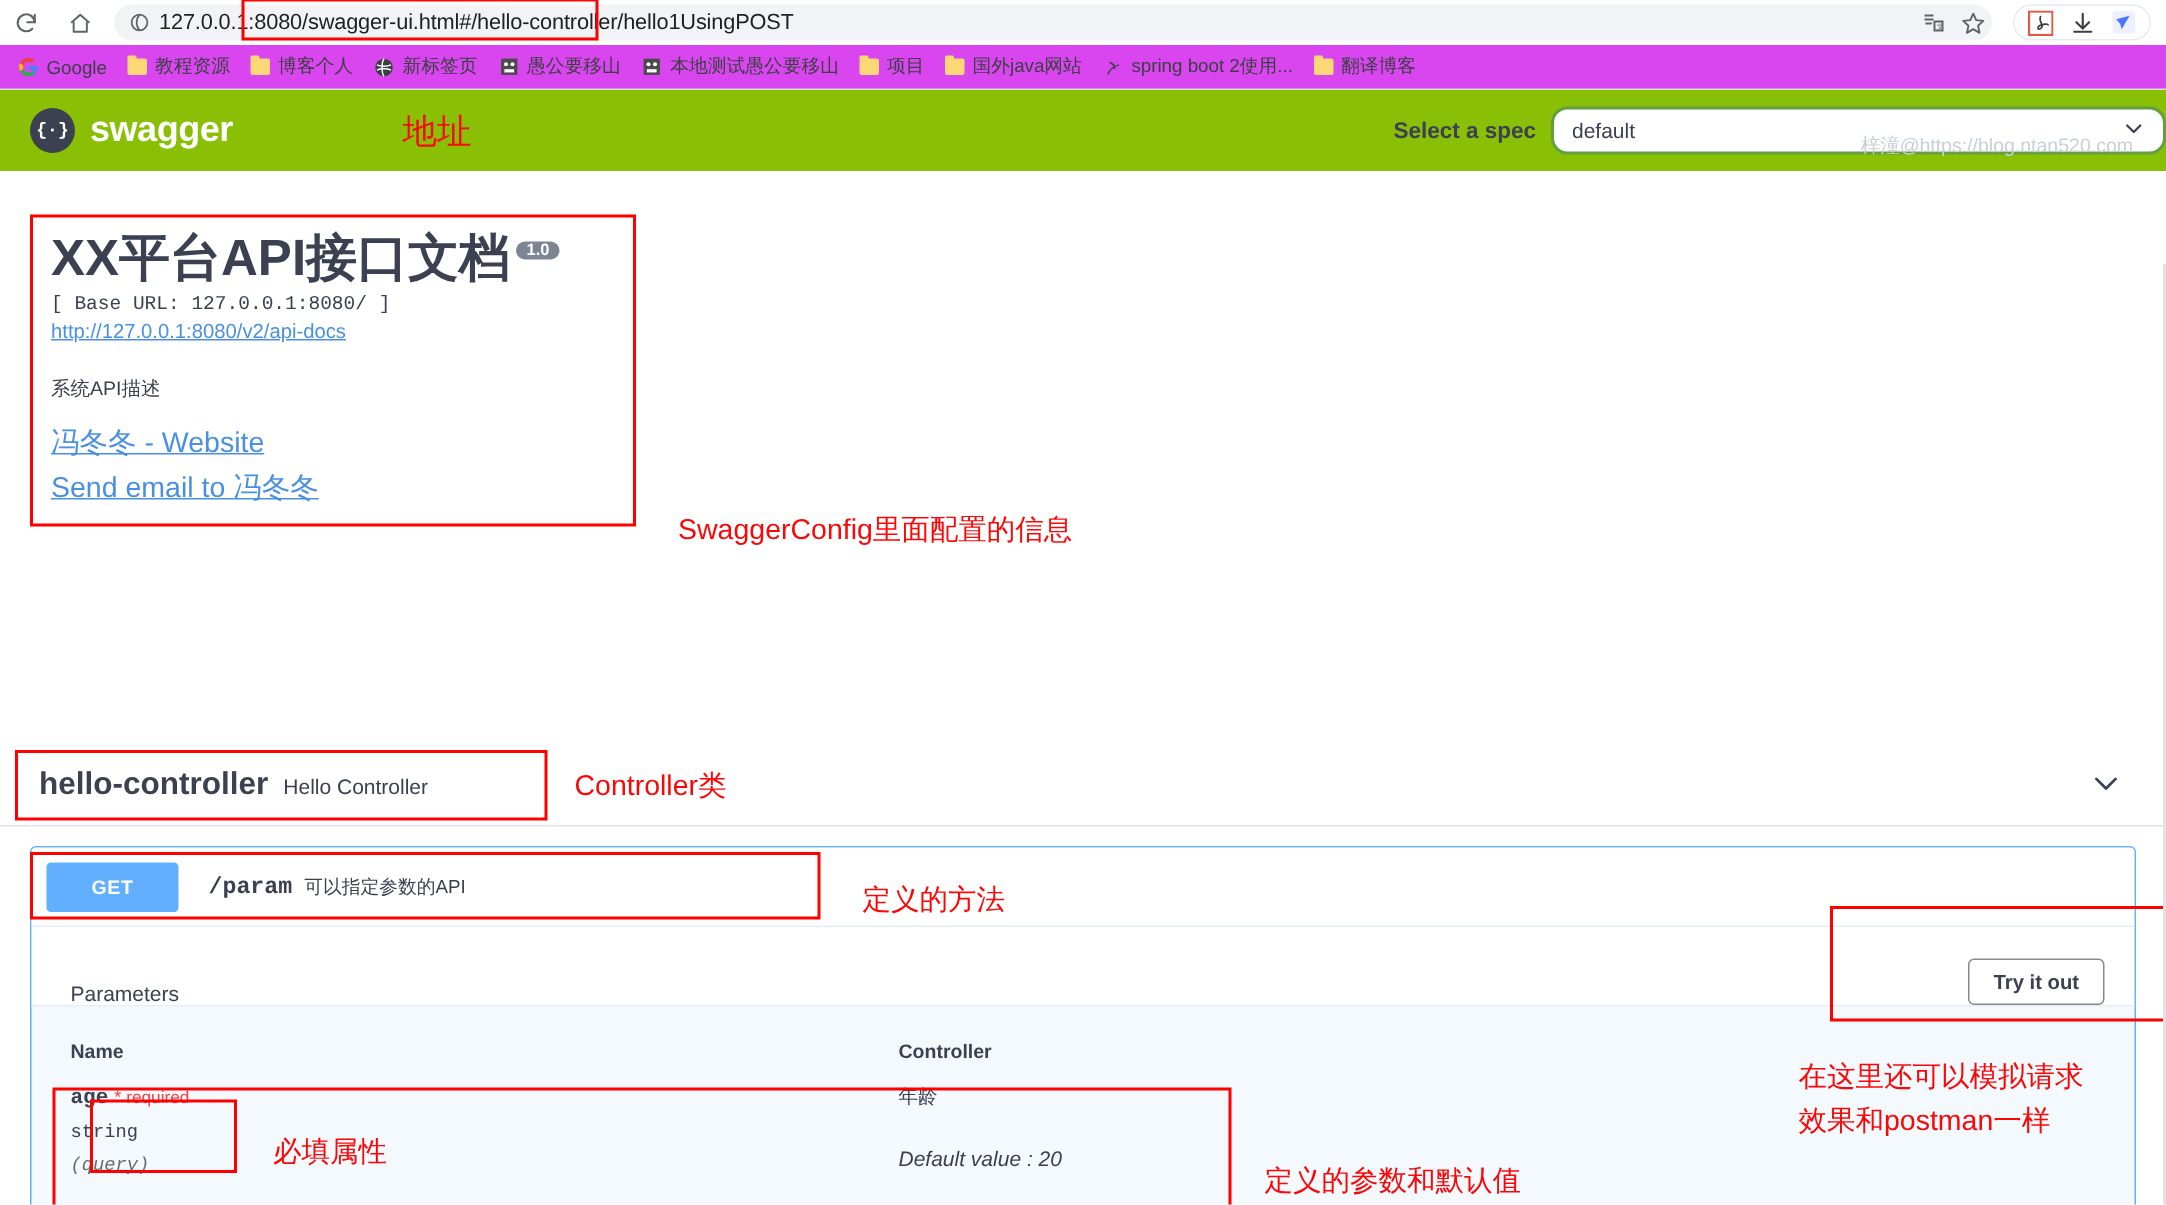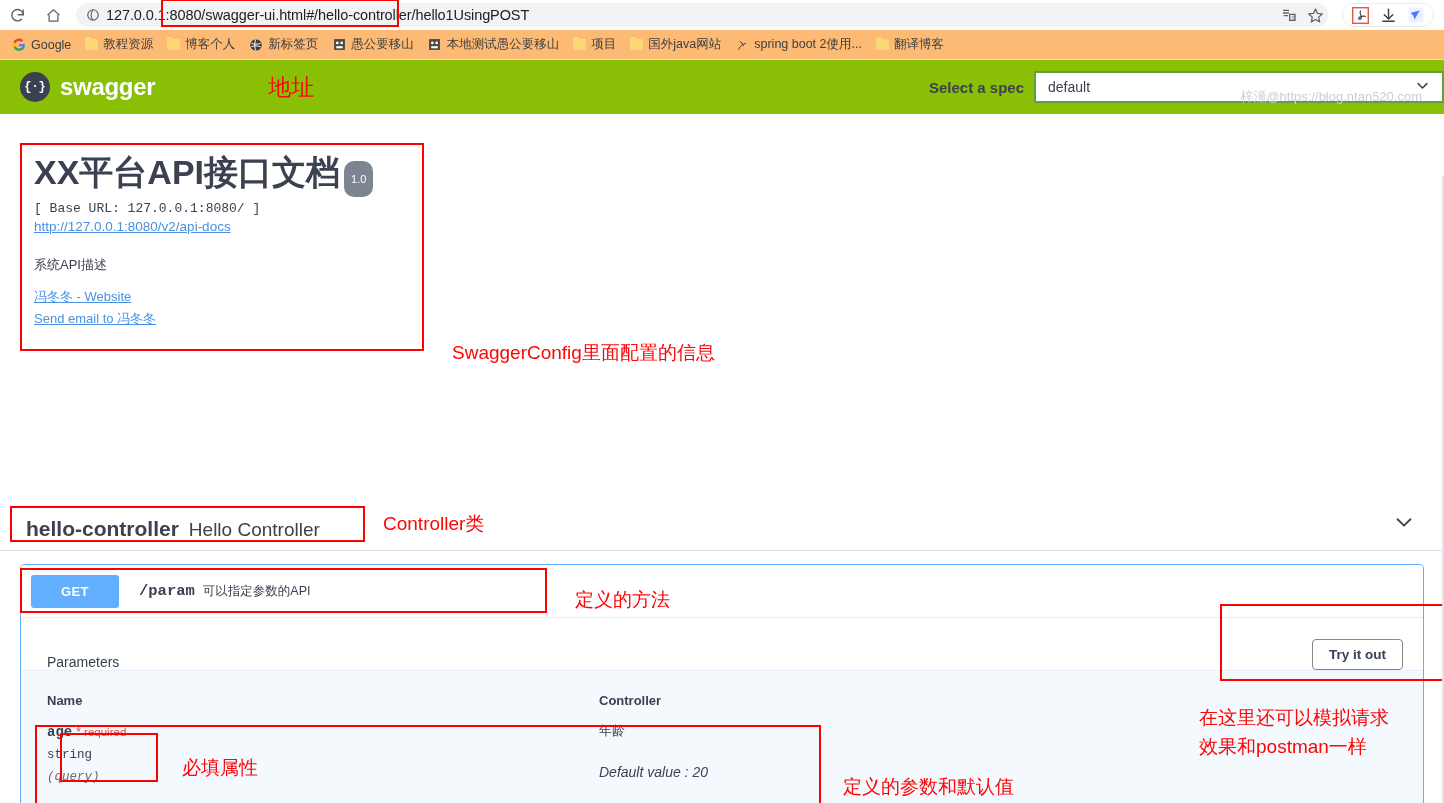--- a/index.html
+++ b/index.html
@@ -6,21 +6,21 @@
   html, body { margin:0; padding:0; }
   body {
     width:1444px; height:803px;
     font-family:"Liberation Sans", sans-serif;
     background:#fff;
     overflow:hidden;
     position:relative;
   }
 
   
-  .browser-chrome { width:100%; background:#fdba74; }
+  .browser-chrome { width:100%; background:#d946ef; }
   .toolbar {
     height:30px; display:flex; align-items:center; gap:10px;
     padding:0 10px 0 4px; background:#fff;
   }
   .nav-btn {
     width:26px; height:26px; display:flex; align-items:center; justify-content:center;
     color:#5f6368; flex:0 0 auto; cursor:pointer;
   }
   .omnibox {
     flex:1 1 auto; height:24px; background:#f1f3f4; border-radius:13px;
@@ -81,67 +81,67 @@
   }
   .ann-addr {
     color:#fb0707; font-size:23px; margin-left:113px; line-height:1;
   }
   .spec-select-wrap {
     position:absolute; right:0; top:0; height:54px; display:flex; align-items:center; gap:10px;
     padding-right:0;
   }
   .spec-label { color:#3b4151; font-size:15px; font-weight:bold; }
   .spec-select {
-    width:410px; height:32px; background:#fff; border:2px solid #62a03f; border-radius:0;
+    width:410px; height:32px; background:#fff; border:2px solid #62a03f; border-radius:11px;
     display:flex; align-items:center; justify-content:space-between; padding:0 12px;
     font-size:14px; color:#3b4151; cursor:pointer;
   }
 
   
   .swagger-body { position:relative; padding:0; background:#fff; }
 
   .info-block {
     position:absolute; left:20px; top:29px; width:404px; height:208px;
     border:2.5px solid #f00; padding:10px 12px 0 12px;
   }
   .api-title {
     font-size:34px; font-weight:bold; color:#3b4151; line-height:1.05;
     display:flex; align-items:flex-start; gap:4px;
     font-family:"Liberation Sans", sans-serif;
   }
   .version-badge {
-    background:#7d8492; color:#fff; font-size:11px; font-weight:normal;
-    border-radius:10px; padding:12px 7px; margin-top:6px; line-height:1.1;
+    background:#7d8492; color:#fff; font-size:11px; font-weight:bold;
+    border-radius:10px; padding:0 7px; margin-top:6px; line-height:1.1;
   }
   .base-url {
     font-family:"Liberation Mono", monospace; font-size:13px; color:#3b4151; margin-top:4px;
   }
   .api-docs-link {
     display:block; font-size:13.5px; color:#4990e2; text-decoration:underline; margin-top:3px;
   }
   .api-desc { font-size:13px; color:#3b4151; margin-top:22px; }
-  .contact-link { display:block; font-size:13px; color:#4990e2; text-decoration:underline; margin-top:14px; }
+  .contact-link { display:block; font-size:19px; color:#4990e2; text-decoration:underline; margin-top:14px; }
   .contact-link + .contact-link { margin-top:4px; }
 
   .ann-config {
     position:absolute; left:452px; top:226px; color:#fb0707; font-size:19px;
   }
 
   
   .tag-row {
     position:absolute; left:0; top:383px; width:1443px; height:54px;
     border-bottom:1px solid #dfe3e8; display:flex; align-items:center;
   }
   .tag-box {
     margin-left:10px; border:2.5px solid #f00; padding:9px 14px;
-    display:flex; align-items:baseline; gap:10px; width:355px; height:36px;
+    display:flex; align-items:baseline; gap:10px; width:355px; height:47px;
     box-sizing:border-box;
   }
   .tag-name { font-size:21px; font-weight:bold; color:#3b4151; }
-  .tag-desc { font-size:19px; color:#3b4151; }
+  .tag-desc { font-size:14px; color:#3b4151; }
   .ann-controller {
     color:#fb0707; font-size:19px; margin-left:18px;
   }
   .tag-chevron { position:absolute; right:28px; top:14px; color:#3b4151; }
 
   
   .op-block {
     position:absolute; left:20px; top:450px; width:1404px; height:353px;
     border:1px solid #61affe; background:#f4f9fe; border-radius:4px 4px 0 0;
     overflow:hidden;

